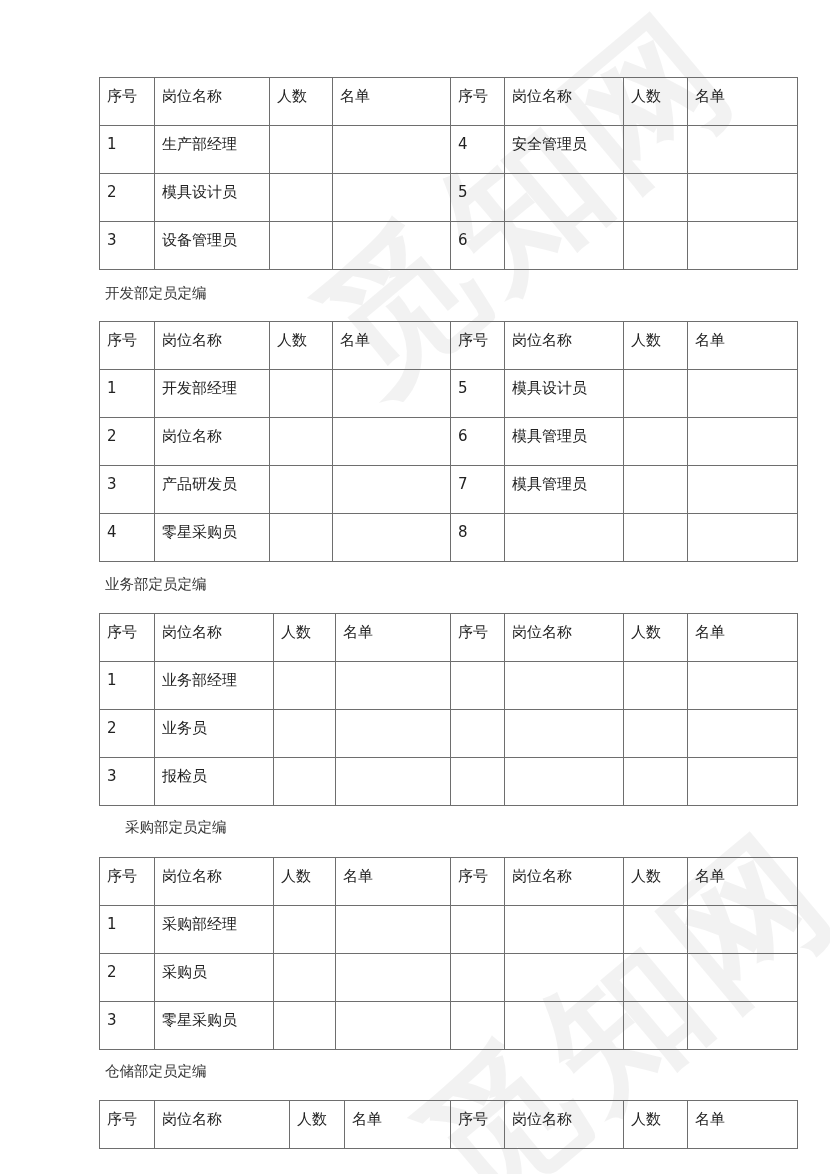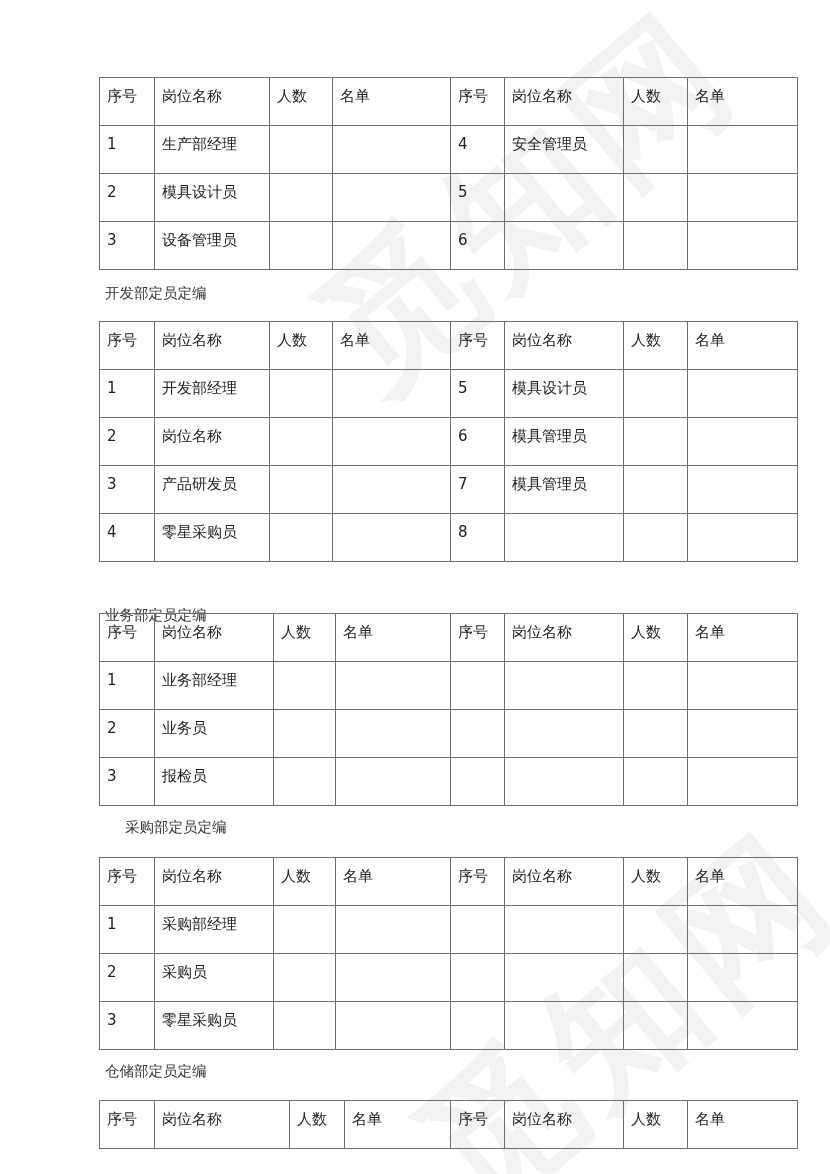--- a/index.html
+++ b/index.html
@@ -137,21 +137,21 @@
     <td></td>
     <td></td>
     <td>8</td>
     <td></td>
     <td></td>
     <td></td>
   </tr>
 </tbody>
   </table>
 
-<div class="caption" style="top:606px;text-align:center;">业务部定员定编</div>
+<div class="caption" style="top:575px;text-align:center;">业务部定员定编</div>
 
 <table class="grid" style="top:613px;">
   <colgroup>
       <col style="width:55px">
       <col style="width:119px">
       <col style="width:62px">
       <col style="width:115px">
       <col style="width:54px">
       <col style="width:119px">
       <col style="width:64px">

